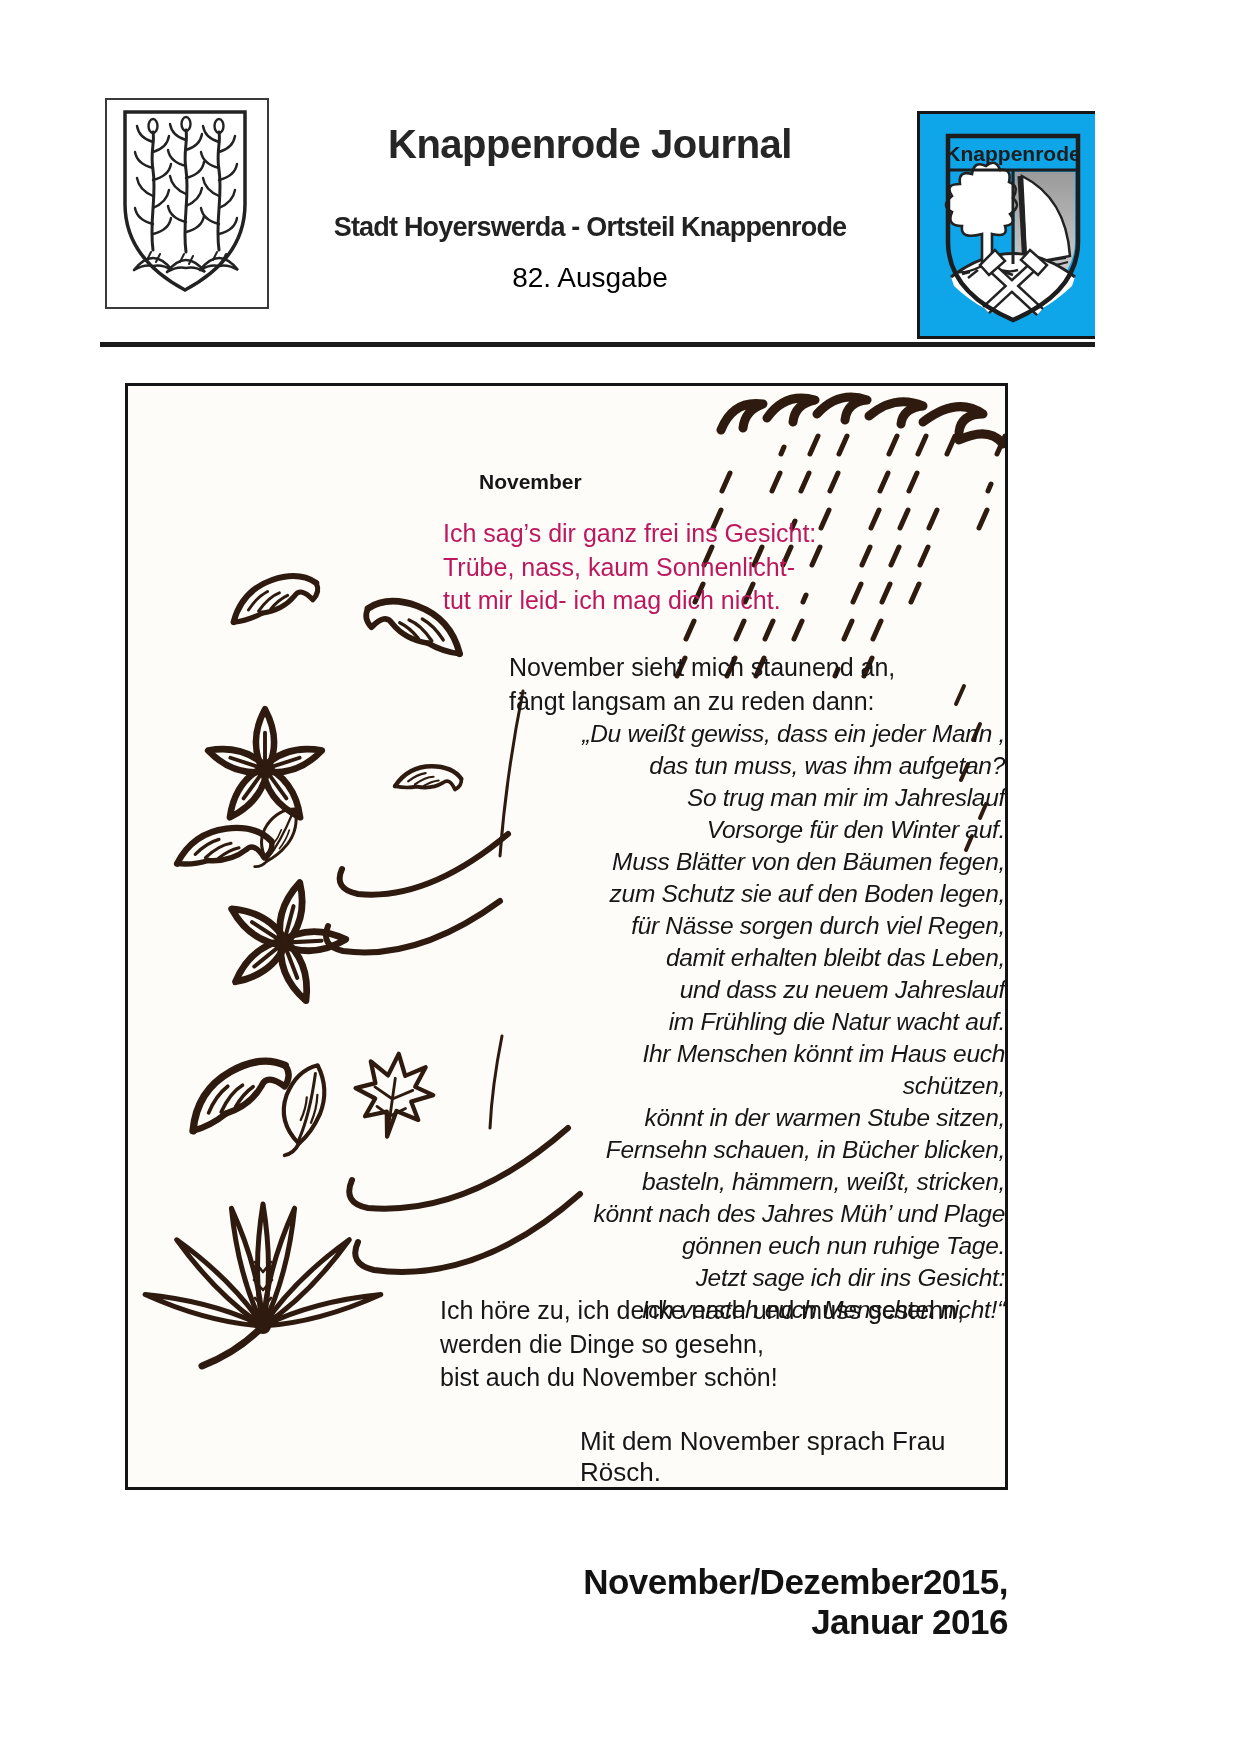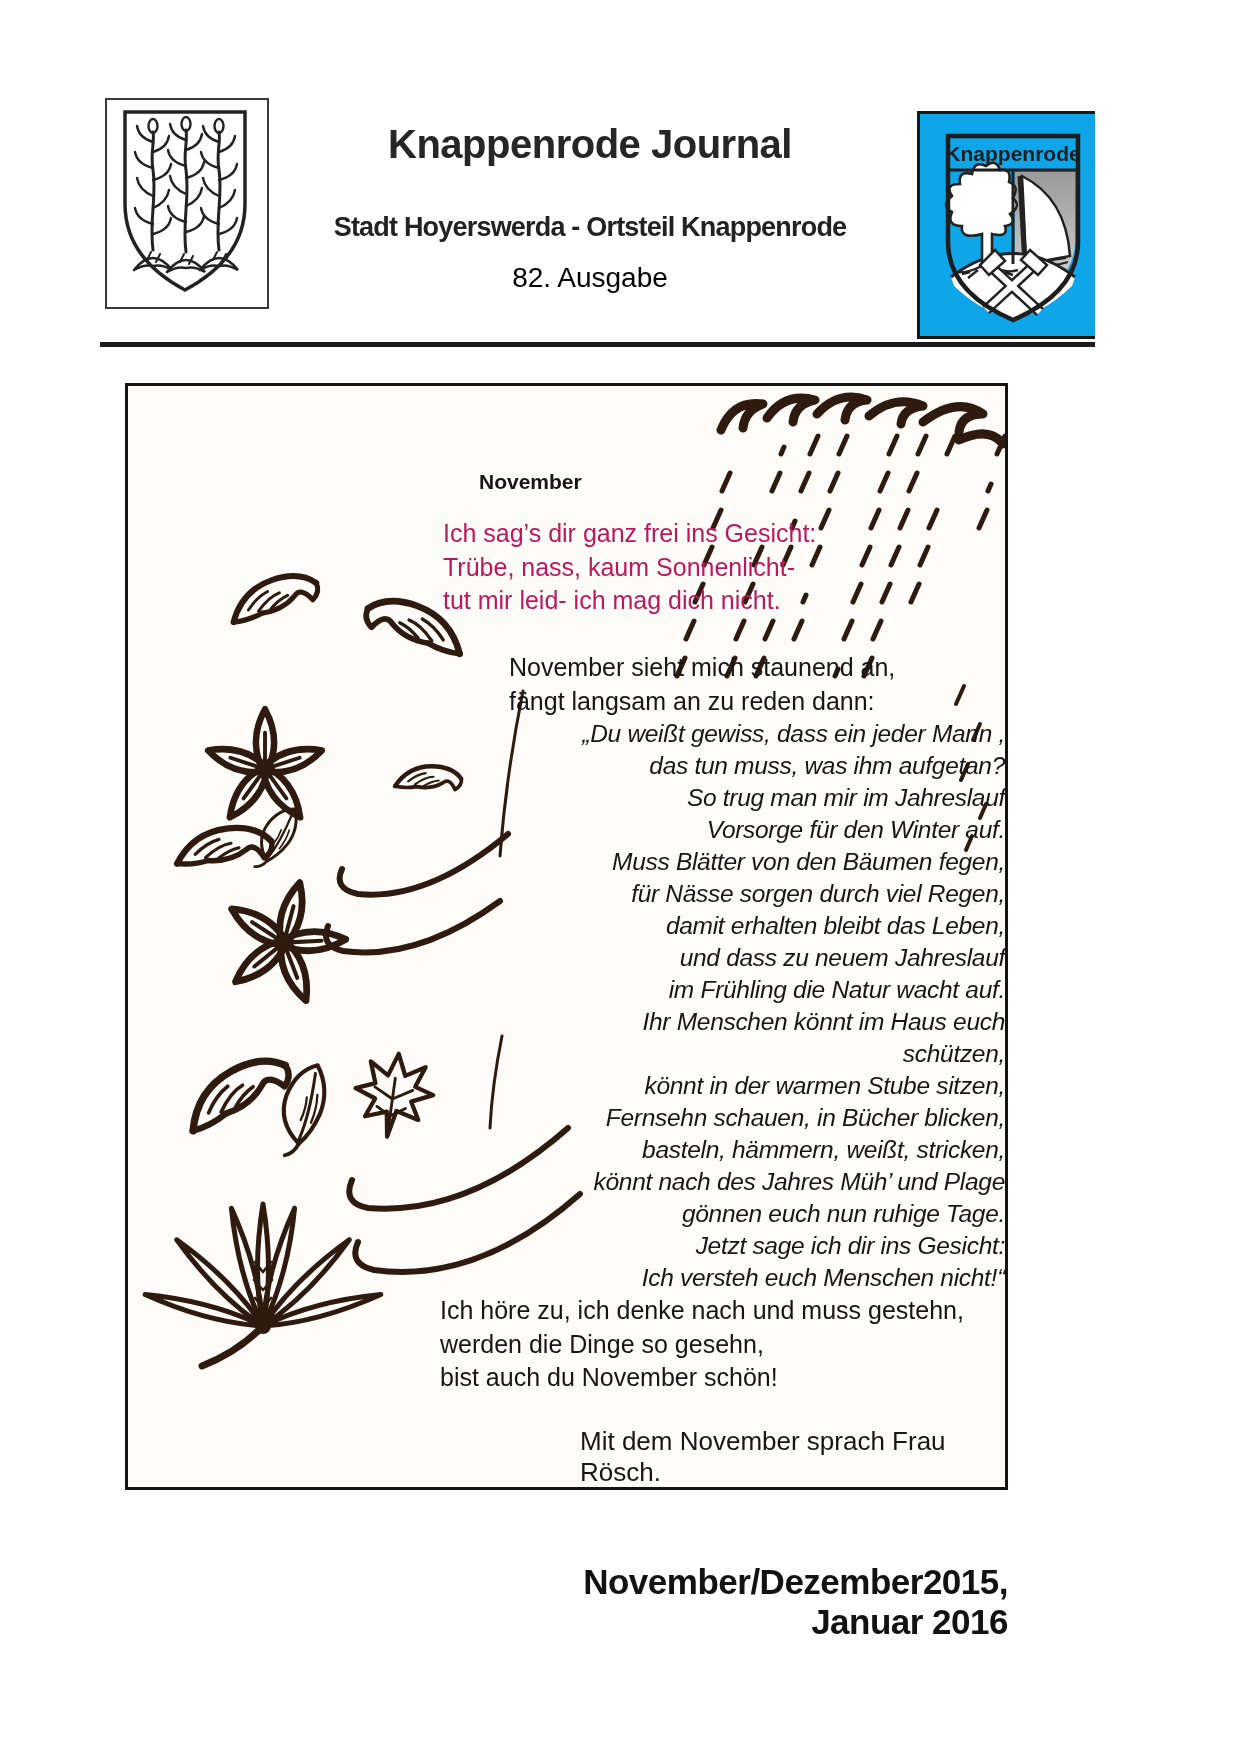--- a/index.html
+++ b/index.html
@@ -266,20 +266,21 @@
     <div class="stanza2">
         <div>November sieht mich staunend an,</div>
         <div>fängt langsam an zu reden dann:</div>
       </div>
     <div class="speech">
         <div>„Du weißt gewiss, dass ein jeder Mann ,</div>
         <div>das tun muss, was ihm aufgetan?</div>
         <div>So trug man mir im Jahreslauf</div>
         <div>Vorsorge für den Winter auf.</div>
         <div>Muss Blätter von den Bäumen fegen,</div>
+        <div>zum Schutz sie auf den Boden legen,</div>
         <div>für Nässe sorgen durch viel Regen,</div>
         <div>damit erhalten bleibt das Leben,</div>
         <div>und dass zu neuem Jahreslauf</div>
         <div>im Frühling die Natur wacht auf.</div>
         <div>Ihr Menschen könnt im Haus euch schützen,</div>
         <div>könnt in der warmen Stube sitzen,</div>
         <div>Fernsehn schauen, in Bücher blicken,</div>
         <div>basteln, hämmern, weißt, stricken,</div>
         <div>könnt nach des Jahres Müh’ und Plage</div>
         <div>gönnen euch nun ruhige Tage.</div>

